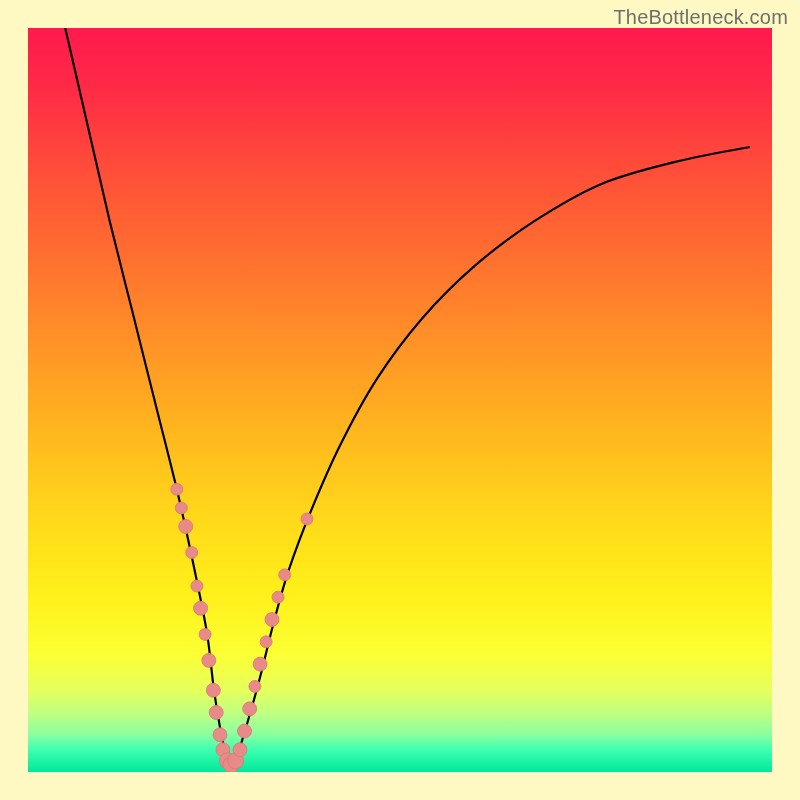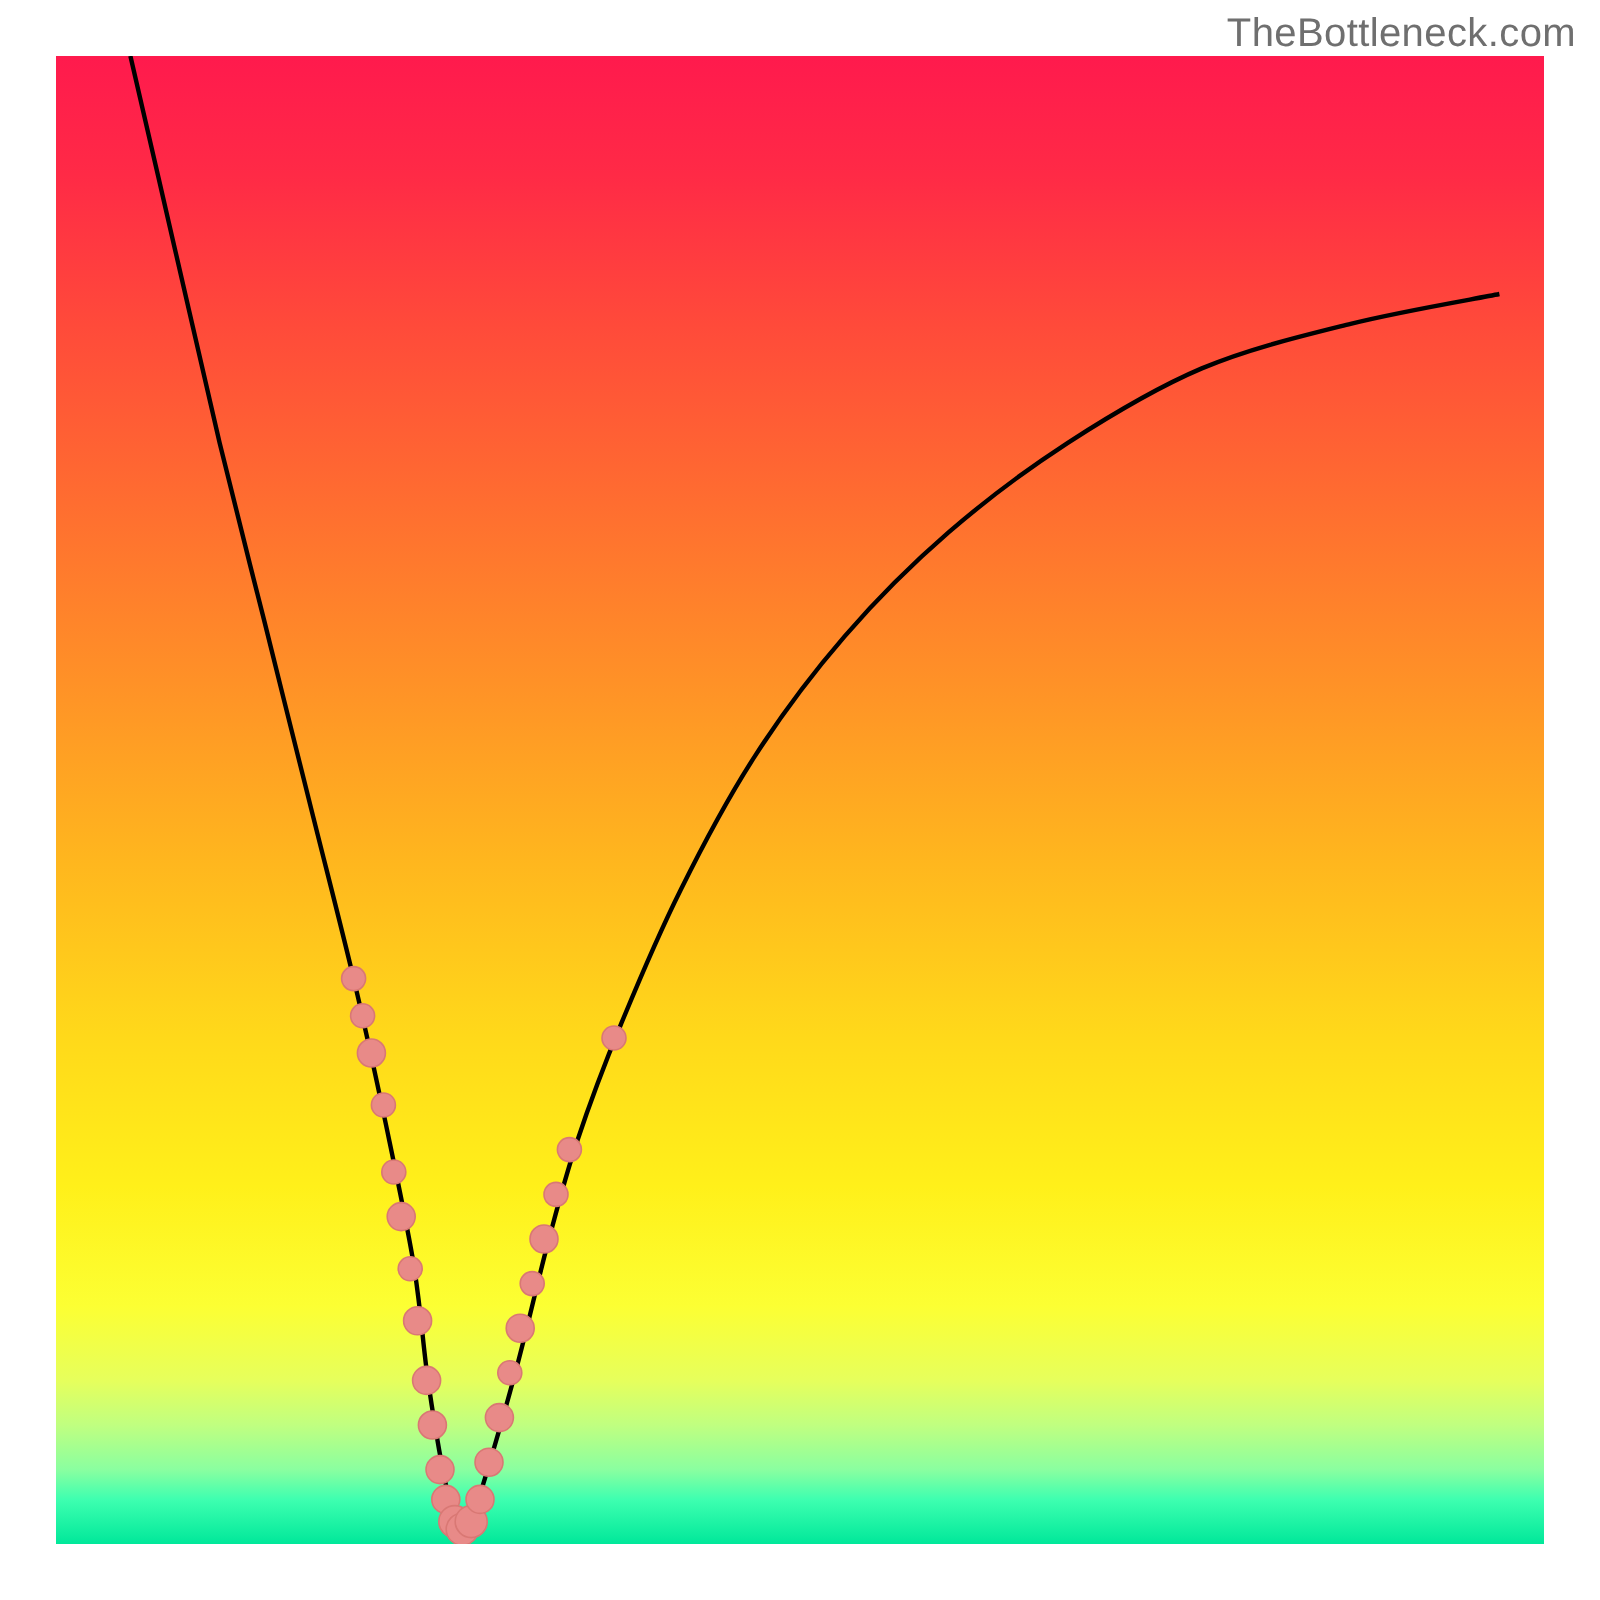--- a/index.html
+++ b/index.html
@@ -7,21 +7,21 @@
     padding: 0;
     width: 800px;
     height: 800px;
     overflow: hidden;
     background: #000;
     font-family: Arial, Helvetica, sans-serif;
   }
   .frame {
     position: absolute;
     inset: 0;
-    background: #ffffff;
+    background: #fef9c3;
   }
   .plot-area {
     position: absolute;
     left: 28px;
     top: 28px;
     width: 744px;
     height: 744px;
     overflow: hidden;
   }
   .gradient {

